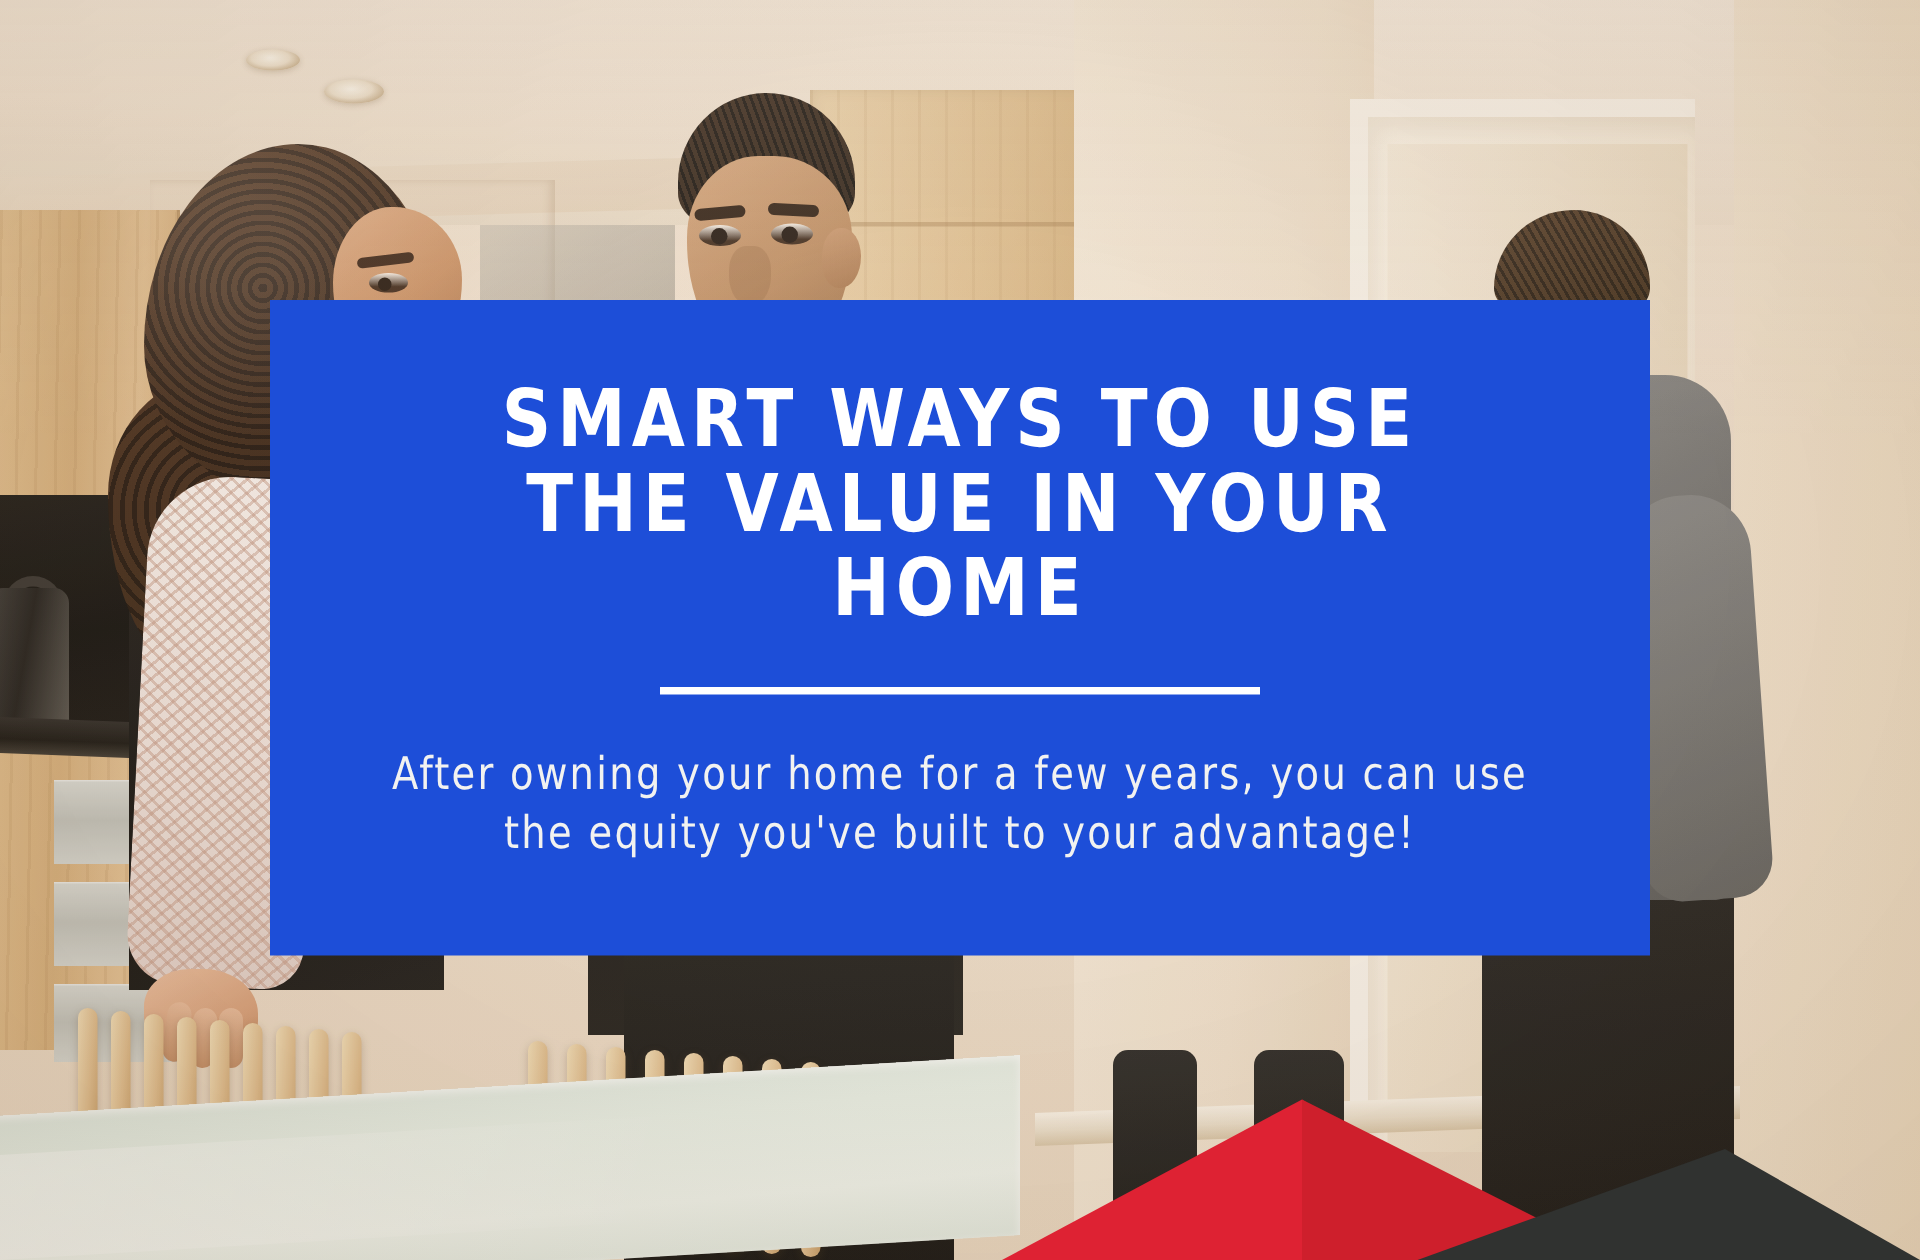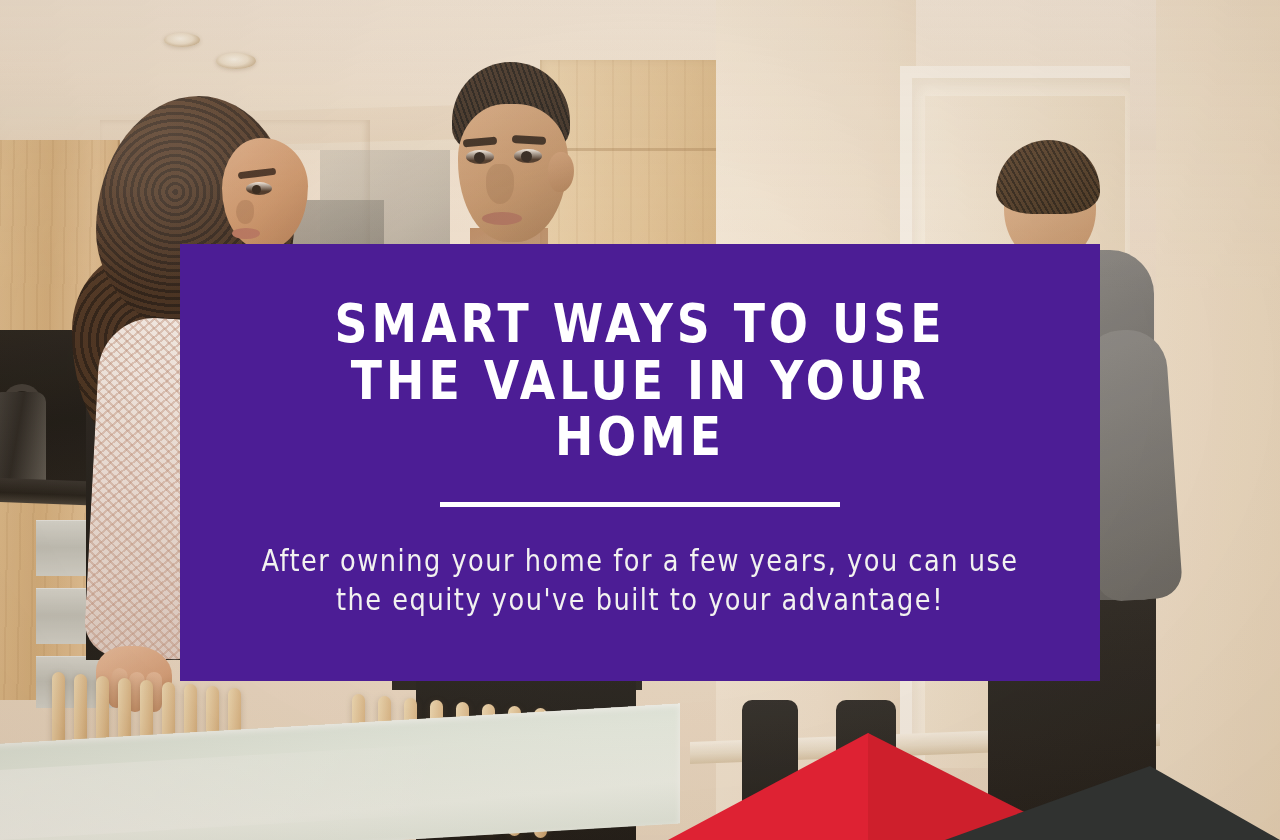--- a/index.html
+++ b/index.html
@@ -531,19 +531,19 @@
 
     <div class="photo-grade"></div>
   </div>
 
   <svg class="shape-svg" width="1280" height="840" viewBox="0 0 1280 840">
     <polygon points="868,733 1020,840 668,840" fill="#DE2233"></polygon>
     <polygon points="868,733 1080,840 868,840" fill="#CE1F2C"></polygon>
     <polygon points="1150,766 1280,840 945,840" fill="#303230"></polygon>
   </svg>
 
-  <div id="panel" style="background: #4c1d95; margin-top: 44px;">
+  <div id="panel" style="background: #1d4ed8;">
     <div id="headline" style="color: rgb(255, 255, 255);">Smart Ways To Use The Value In Your Home</div>
     <div id="divider" style="background: rgb(255, 255, 255); width: 400px; height: 5px;"></div>
     <div id="subhead">After owning your home for a few years, you can use the equity you've built to your advantage!</div>
   </div>
 
 </div>
 
 </body></html>

